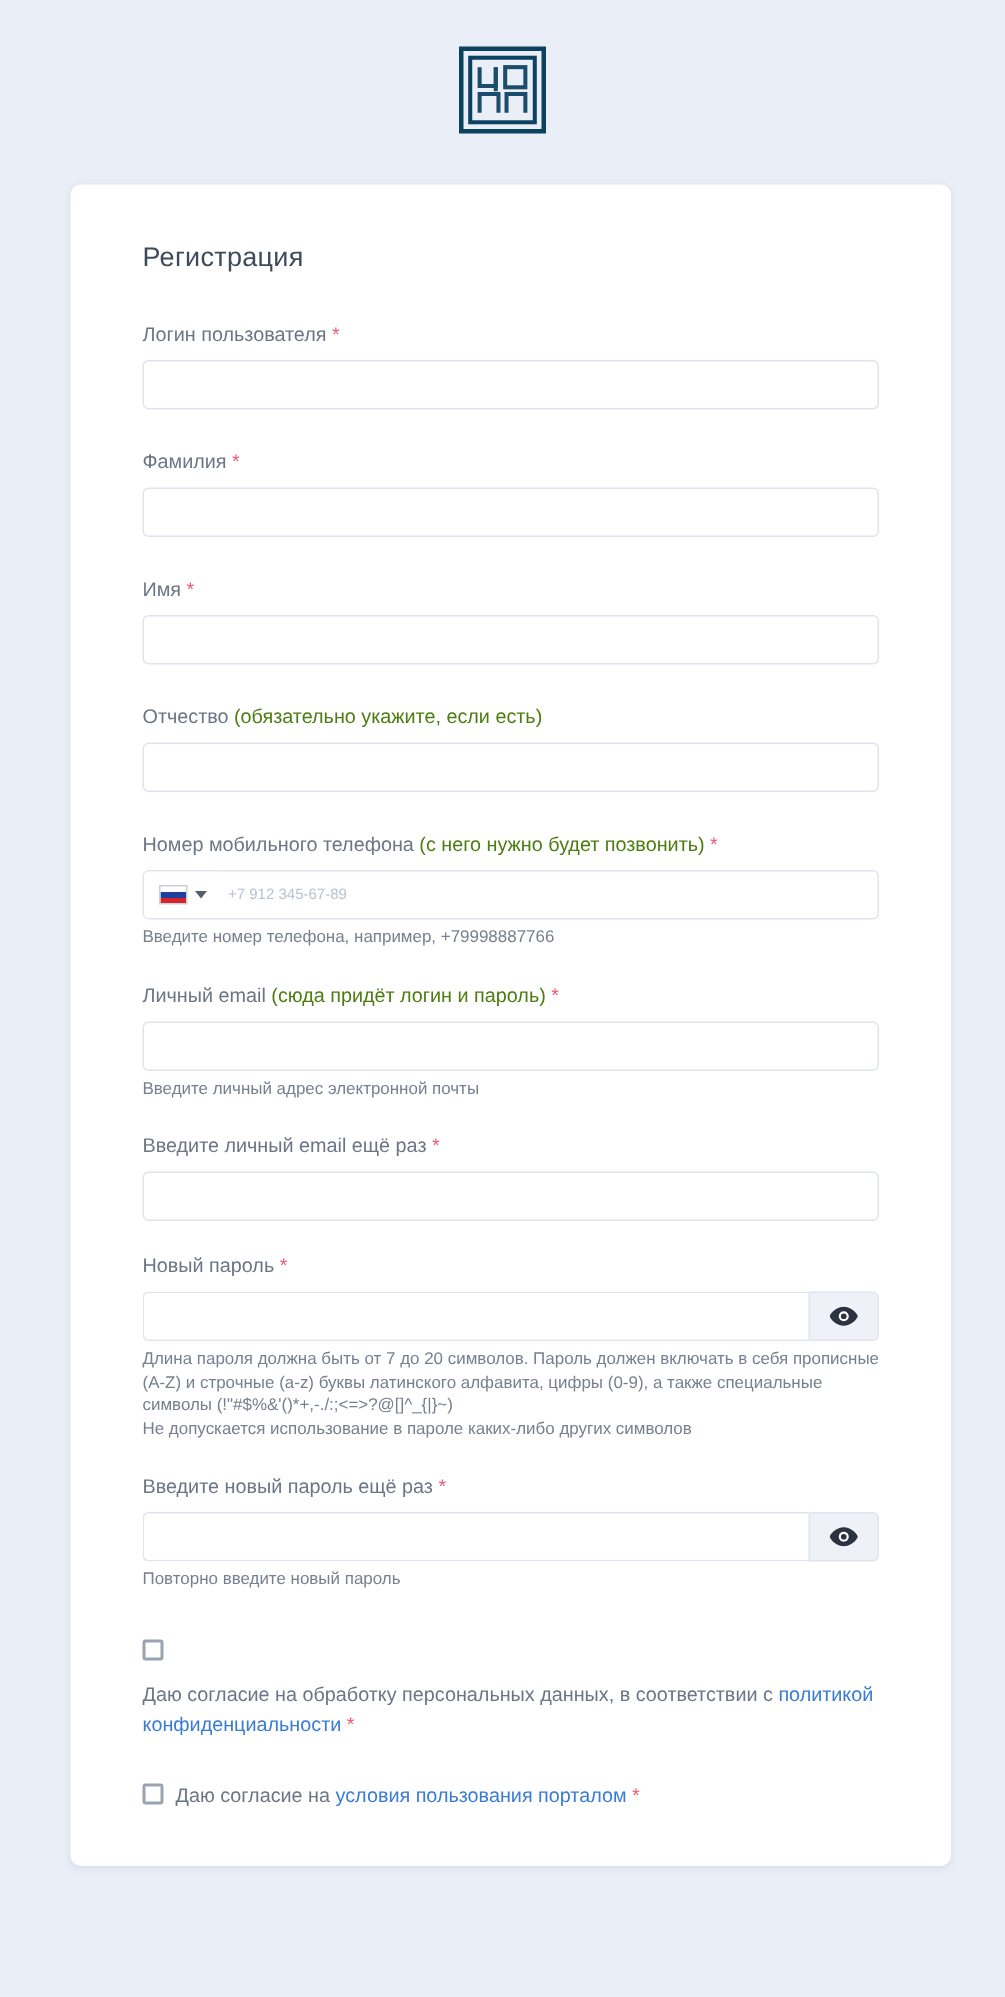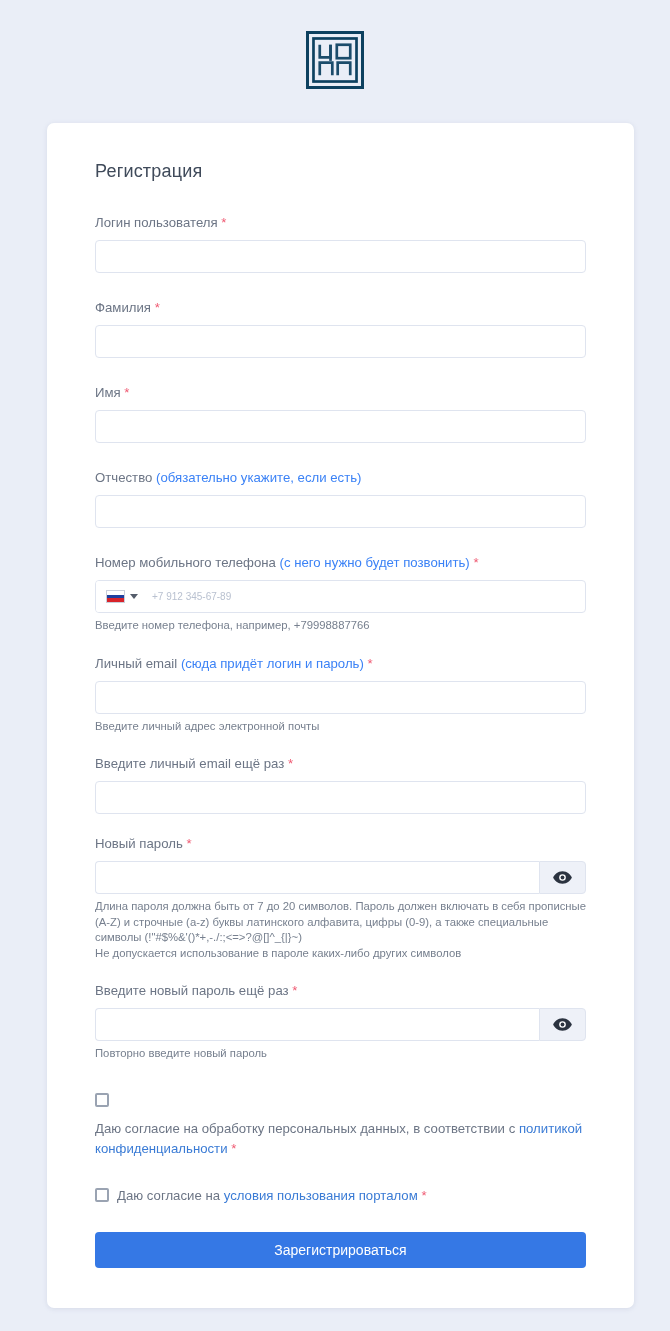--- a/index.html
+++ b/index.html
@@ -47,21 +47,21 @@
   }
 
   
   .field { margin-bottom: 0; }
   .label {
     font-size: 13.2px;
     color: #6c7585;
     margin-bottom: 9px;
     line-height: 17px;
   }
-  .hintgreen { color: #3b82f6; }
+  .hintgreen { color: #4d7c0f; }
   .req { color: #ef5a72; }
 
   .input {
     width: 100%;
     height: 33px;
     border: 1px solid #dfe4ef;
     border-radius: 4px;
     background: #fff;
     outline: none;
     font-size: 13px;
@@ -337,16 +337,15 @@
     
     <div class="consent-inline">
       <span class="cbox"></span>
       <span>
         <span>Даю согласие на</span>
         <span class="link">условия пользования порталом</span>
         <span class="req">*</span>
       </span>
     </div>
 
-    <button class="submit">Зарегистрироваться</button>
 
   </div>
 </div>
 
 </body></html>

